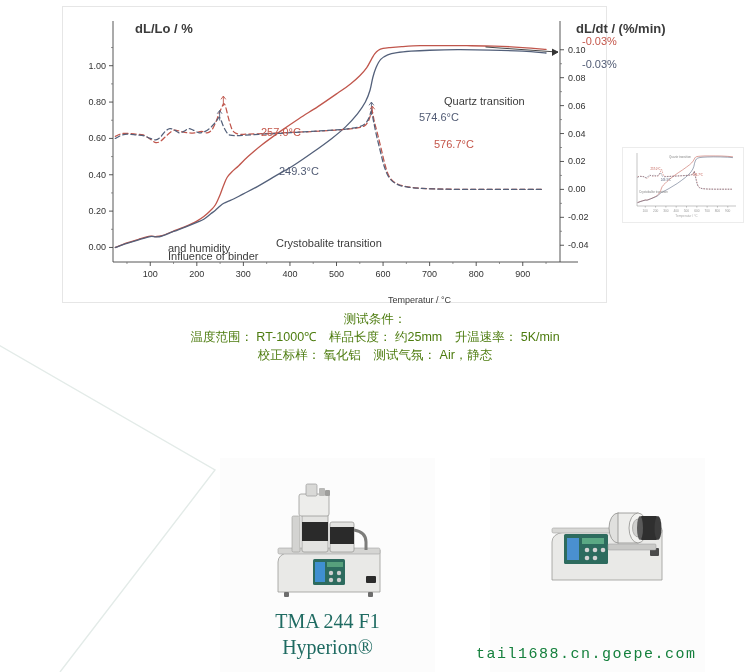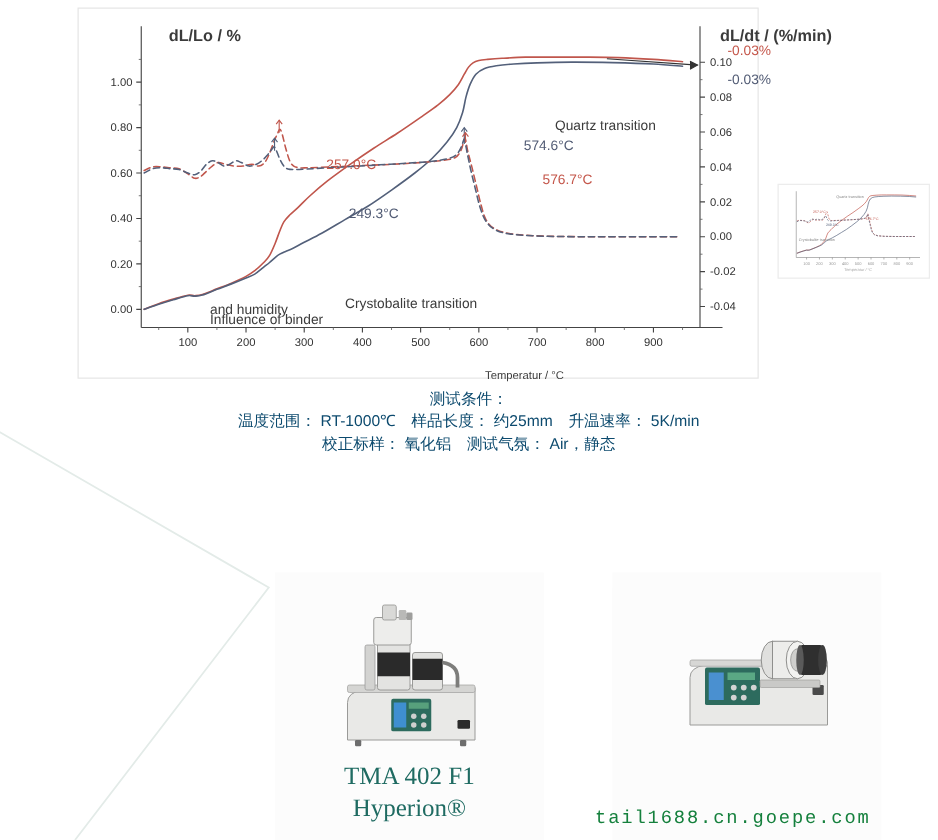--- a/index.html
+++ b/index.html
@@ -57,21 +57,21 @@
     border: 1px solid #ececec;
     box-sizing: border-box;
     overflow: hidden;
   }
   
   .caption {
     position: absolute;
     left: 0; top: 310px;
     width: 750px;
     text-align: center;
-    color: #0c4a6e;
+    color: #4d7c0f;
     font-size: 12.5px;
     line-height: 18px;
   }
   .caption .line { display: block; }
   
   .cards { position: absolute; left: 0; top: 458px; width: 750px; height: 214px; }
   .card {
     position: absolute;
     top: 0;
     width: 215px; height: 214px;
@@ -294,21 +294,21 @@
 
         <rect x="79" y="24" width="30" height="22" rx="2" fill="#ededeb" stroke="#9a9a98" stroke-width="0.8"></rect>
         <rect x="86" y="14" width="11" height="12" rx="1.5" fill="#d9d9d7" stroke="#9a9a98" stroke-width="0.7"></rect>
         <rect x="99" y="18" width="6" height="8" rx="1" fill="#b9b9b7"></rect>
         <rect x="105" y="20" width="5" height="6" rx="1" fill="#9e9e9c"></rect>
 
         <path d="M134 60 Q146 62 146 72 L146 80" fill="none" stroke="#7d7d7b" stroke-width="3"></path>
         <rect x="72" y="46" width="8" height="36" rx="1.5" fill="#d3d3d1" stroke="#9a9a98" stroke-width="0.6"></rect>
       </svg>
       <div class="card-title">
-        <span>TMA 402 F1</span><br>
+        <span>TMA 244 F1</span><br>
         <span>Hyperion®</span>
       </div>
     </div>
 
     <div class="card" id="card-1">
       <svg class="card-img" viewBox="0 0 215 132">
         <rect x="0" y="0" width="215" height="132" fill="#fcfcfc"></rect>
 
         <path d="M62 110 L62 72 Q62 64 74 62 L172 60 L172 110 Z" fill="#e9e9e7" stroke="#9a9a98" stroke-width="0.8"></path>
         <rect x="62" y="58" width="110" height="5" rx="1.5" fill="#d7d7d5" stroke="#a3a3a1" stroke-width="0.6"></rect>

